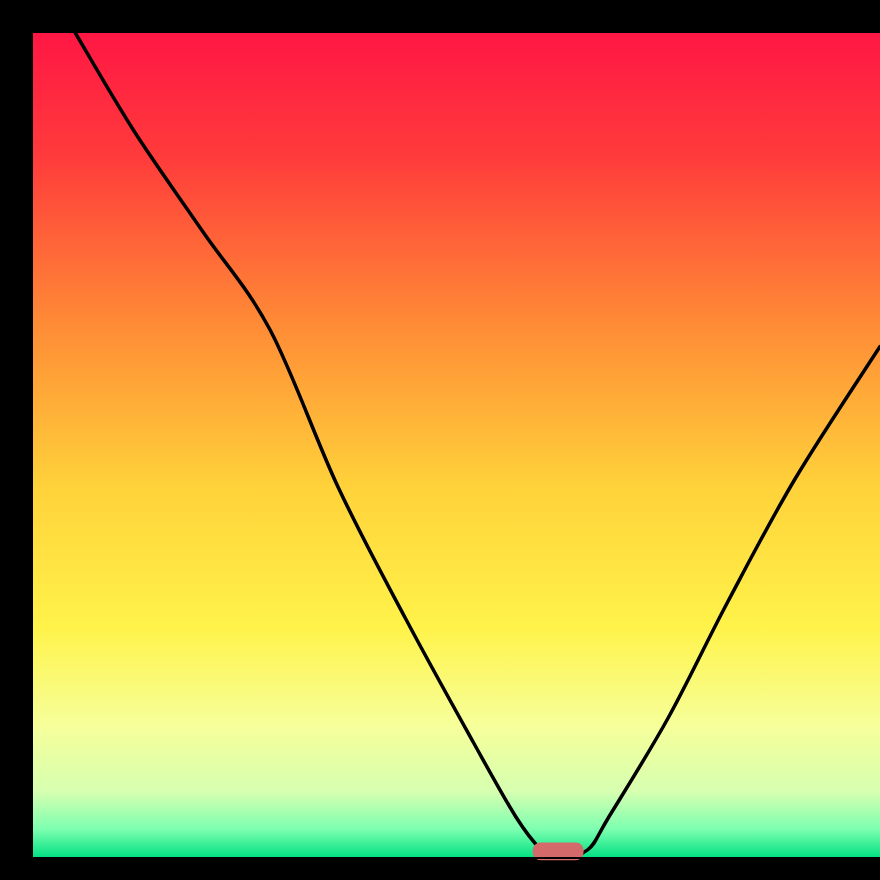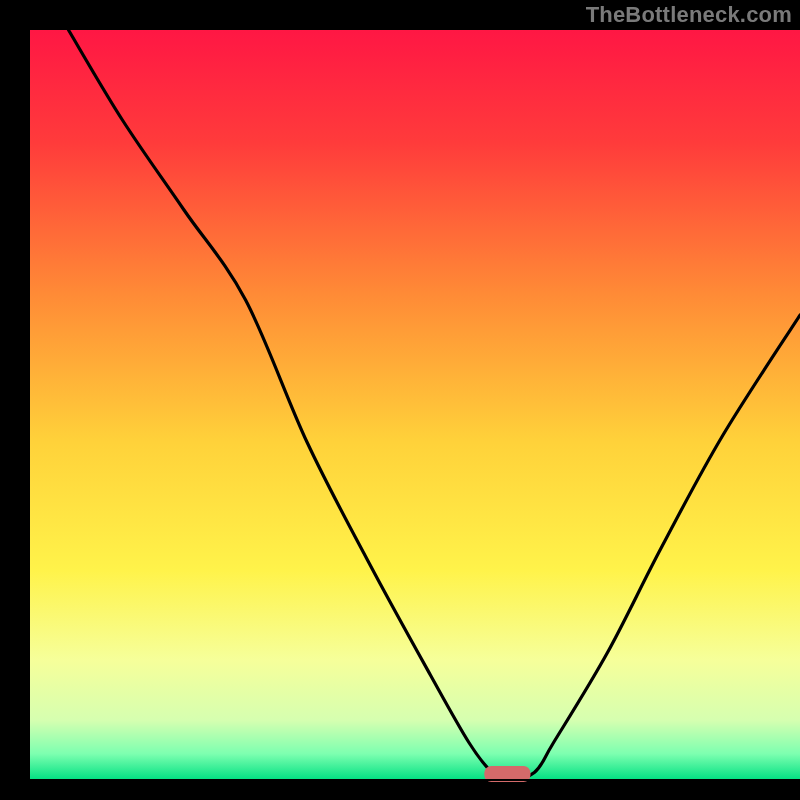--- a/index.html
+++ b/index.html
@@ -31,21 +31,20 @@
     left: 0;
     top: 0;
     width: 800px;
     height: 800px;
   }
 </style>
 </head>
 <body>
 <div class="container">
 
-<div class="watermark">TheBottleneck.com</div>
 
 <svg class="plot" viewBox="0 0 800 800">
   <defs>
     <linearGradient id="bg-grad" x1="0" y1="0" x2="0" y2="1">
           <stop offset="0.00%" stop-color="#ff1744"></stop>
           <stop offset="15.00%" stop-color="#ff3b3b"></stop>
           <stop offset="35.00%" stop-color="#ff8a36"></stop>
           <stop offset="55.00%" stop-color="#ffd23a"></stop>
           <stop offset="72.00%" stop-color="#fff34a"></stop>
           <stop offset="84.00%" stop-color="#f6ff9a"></stop>

